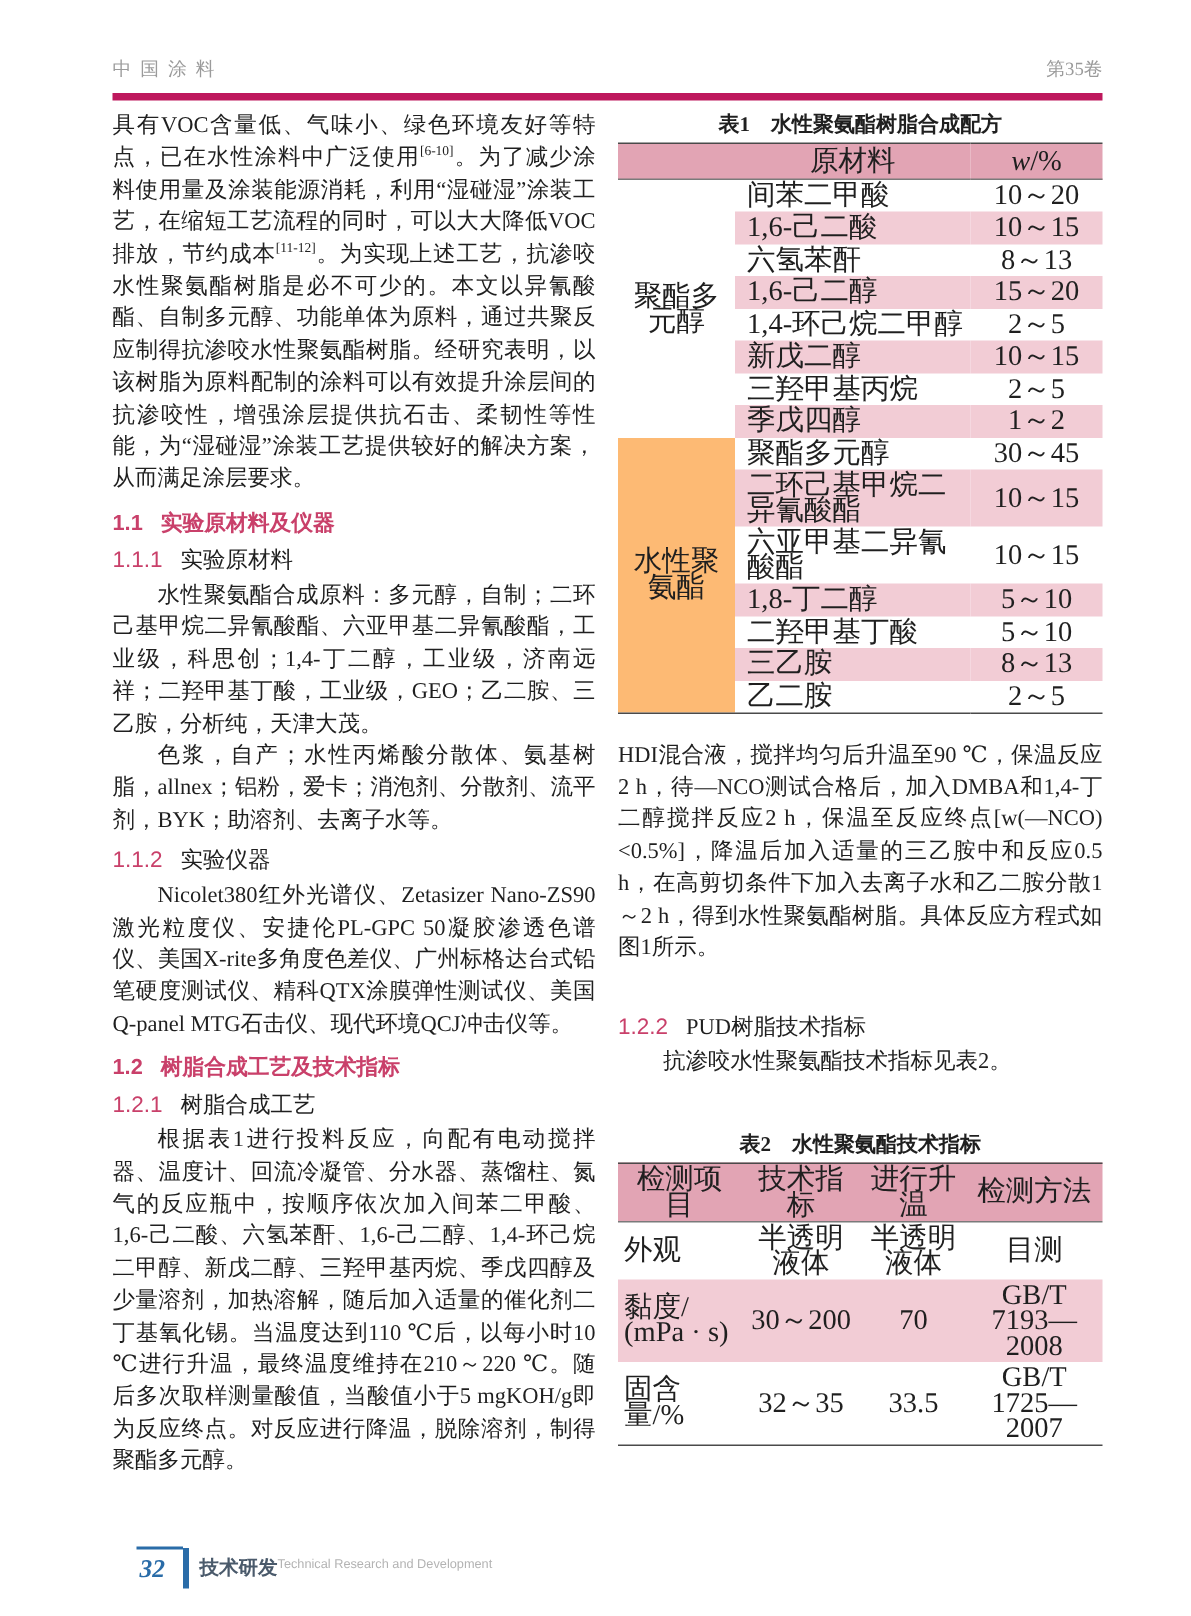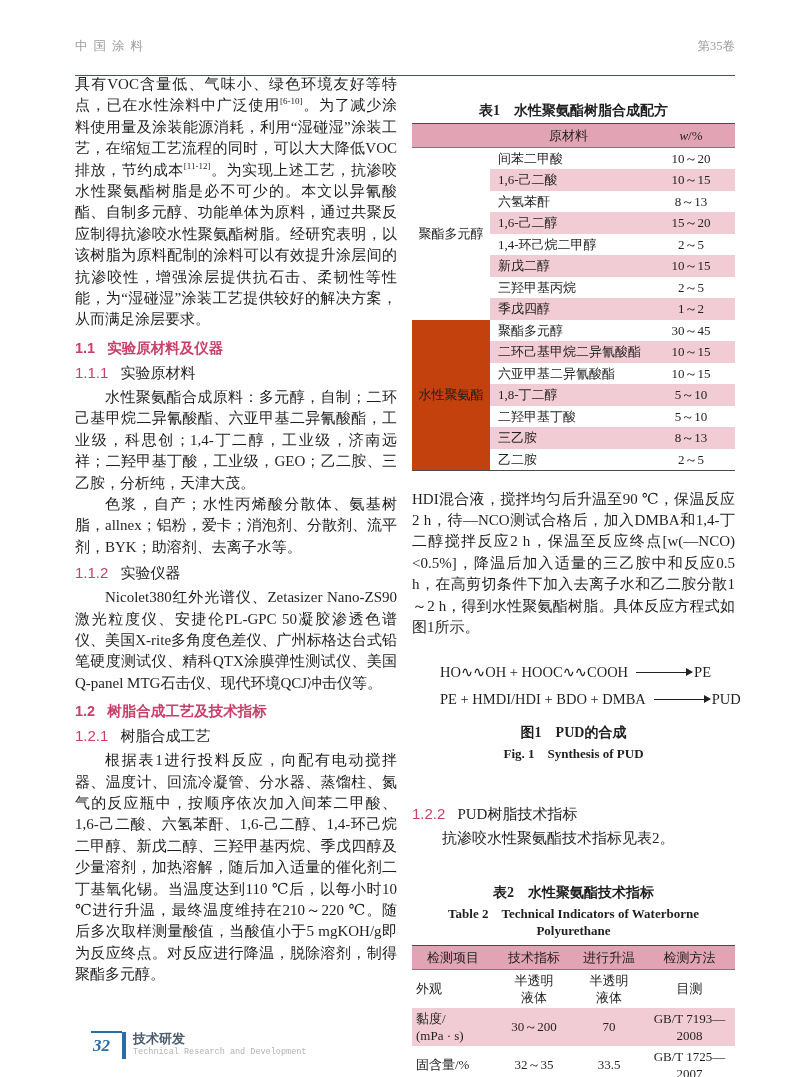--- a/index.html
+++ b/index.html
@@ -9,31 +9,31 @@
     font-family:"Liberation Serif","DejaVu Serif",serif;
     color:#1f1f1f;
   }
   .page { position:absolute; inset:0; }
 
   
   .run-head {
     position:absolute; left:75px; right:59px; top:38px;
     display:flex; justify-content:space-between; align-items:flex-start;
     color:#9b9b9b; font-size:12.5px;
-    border-bottom:1px solid #be185d; padding-bottom:20px;
+    border-bottom:5px solid #be185d; padding-bottom:7px;
   }
   .run-head .journal { letter-spacing:6px; }
 
   
   .cols {
     position:absolute; left:75px; right:59px; top:74px; bottom:60px;
     display:flex; gap:15px;
   }
   .col-left  { width:322px; flex:0 0 322px; }
-  .col-right { width:323px; flex:0 0 323px;margin-top:28px; }
+  .col-right { width:323px; flex:0 0 323px; }
 
   p.body-text {
     font-size:15px; line-height:21.4px; text-align:justify;
     text-justify:inter-ideograph;
   }
   p.indent { text-indent:2em; }
   sup { font-size:9px; line-height:0; }
 
   
   .h-lvl1 { color:#c9406a; font-weight:bold; font-size:19px; margin:14px 0 10px 0;
@@ -43,30 +43,30 @@
             font-family:"Liberation Sans",sans-serif; }
   .h-lvl2 .num { margin-right:12px; }
   .h-lvl3 { font-size:15px; margin:6px 0 4px 0; }
   .h-lvl3 .num { color:#c9406a; margin-right:12px; font-family:"Liberation Sans",sans-serif; }
 
   
   .tbl-cap-cn { text-align:center; font-weight:bold; font-size:14px; margin-bottom:3px; }
   .tbl-cap-en { text-align:center; font-weight:bold; font-size:13px; margin-bottom:6px; }
 
   
-  table { width:100%; border-collapse:collapse; font-size:13px;
+  table { width:100%; border-collapse:collapse; font-size:19px;
           border-top:1.5px solid #4a4a4a; border-bottom:1.5px solid #4a4a4a; }
   th, td { padding:2px 4px; line-height:17px; }
   thead th { background:#e2a4b4; font-weight:normal; text-align:center; height:24px;
              border-bottom:1px solid #7a7a7a; }
   .italic { font-style:italic; }
 
   
   #table1 td.gcell { text-align:center; vertical-align:middle; }
-  #table1 td.g2 { background:#c2410c;font-family:Liberation Serif, serif; }
+  #table1 td.g2 { background:#fdba74;font-family:Liberation Serif, serif; }
   #table1 td.mat { text-align:left; padding-left:8px; }
   #table1 td.val { text-align:center; width:88px; }
   #table1 td.gcell { width:78px; }
   #table1 tbody tr { height:21.5px; }
   #table1 tbody tr:nth-child(even) td.dc { background:#f2ccd5; }
 
   
   #table2 td { text-align:center; white-space:pre-line; }
   #table2 td.c0 { text-align:left; padding-left:4px; width:82px; }
   #table2 td.c1 { width:80px; }
@@ -86,22 +86,22 @@
                   border-left:7px solid #222; border-top:4px solid transparent;
                   border-bottom:4px solid transparent; }
   .fig-cap-cn { text-align:center; font-weight:bold; font-size:14px; margin-top:16px; }
   .fig-cap-en { text-align:center; font-weight:bold; font-size:13px; margin-top:3px; }
 
   
   .footer { position:absolute; left:91px; bottom:18px; display:flex; align-items:center; }
   .pagenum { font-style:italic; font-weight:bold; font-size:17px; color:#2a6ca8;
              border-top:2px solid #2a6ca8; padding:3px 12px 3px 2px; }
   .vbar { width:4px; height:27px; background:#2a6ca8; margin:2px 7px 0 0; }
-  .foot-text { display:flex; flex-direction:column; justify-content:center;
-               font-family:Liberation Mono, monospace; }
+  .foot-text { display:flex; flex-direction:row; justify-content:center;
+               font-family:Liberation Sans, sans-serif; }
   .foot-cn { font-size:13px; font-weight:bold; color:#4a5a6b; line-height:15px; }
   .foot-en { font-size:8.5px; color:#b3b3b3; line-height:11px; }
 </style>
 </head>
 <body>
 
 <div class="page">
 
   <div class="run-head">
     <span class="journal">中国涂料</span>
@@ -218,43 +218,32 @@
               <td class="dc mat">乙二胺</td>
               <td class="dc val">2～5</td>
             </tr>
           </tbody>
       </table>
 
       <div class="gap18"></div>
 
       <p class="body-text">HDI混合液，搅拌均匀后升温至90 ℃，保温反应2 h，待—NCO测试合格后，加入DMBA和1,4-丁二醇搅拌反应2 h，保温至反应终点[w(—NCO)&lt;0.5%]，降温后加入适量的三乙胺中和反应0.5 h，在高剪切条件下加入去离子水和乙二胺分散1～2 h，得到水性聚氨酯树脂。具体反应方程式如图1所示。</p>
 
-      <div class="figure">
-        <div class="eq">
-          <span>HO∿∿OH + HOOC∿∿COOH</span><span class="arrow"></span><span>PE</span>
-        </div>
-        <div class="eq">
-          <span>PE + HMDI/HDI + BDO + DMBA</span><span class="arrow"></span><span>PUD</span>
-        </div>
-        <div class="fig-cap-cn">图1　PUD的合成</div>
-        <div class="fig-cap-en">Fig. 1　Synthesis of PUD</div>
-      </div>
 
       <div class="gap26"></div>
 
       <div class="h-lvl3">
         <span class="num">1.2.2</span><span>PUD树脂技术指标</span>
       </div>
 
       <p class="body-text indent">抗渗咬水性聚氨酯技术指标见表2。</p>
 
       <div class="gap34"></div>
 
       <div class="tbl-cap-cn">表2　水性聚氨酯技术指标</div>
-      <div class="tbl-cap-en">Table 2　Technical Indicators of Waterborne Polyurethane</div>
 
       <table id="table2">
         <thead>
           <tr>
               <th>检测项目</th>
               <th>技术指标</th>
               <th>进行升温</th>
               <th>检测方法</th>
             </tr>
         </thead>

